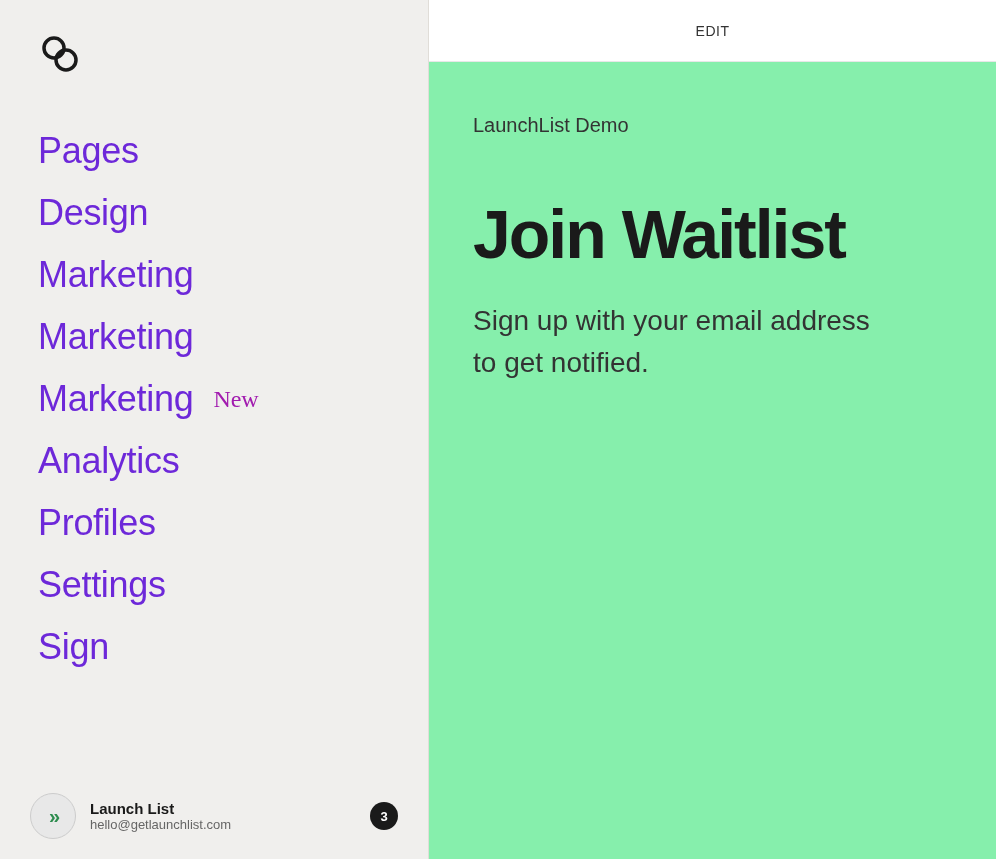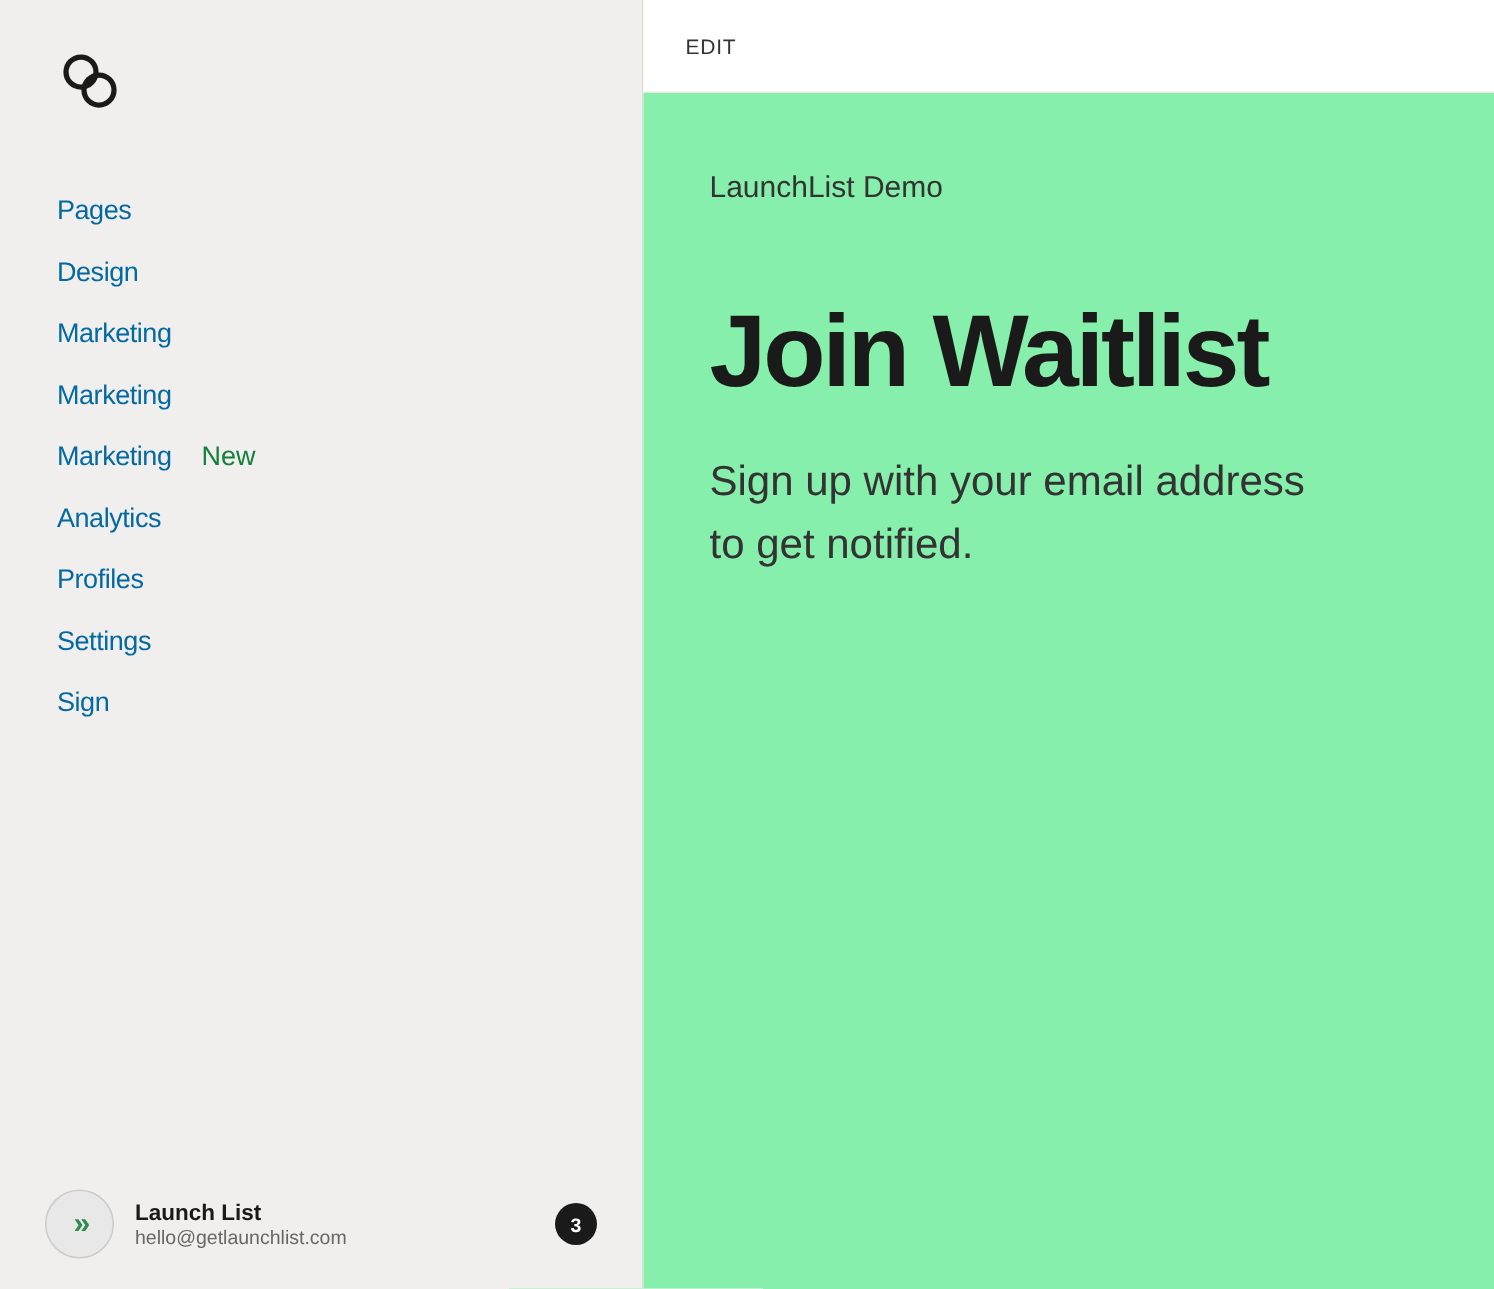--- a/index.html
+++ b/index.html
@@ -43,31 +43,32 @@
 
     .nav-item {
       display: flex;
       align-items: center;
       padding: 10px 38px;
       cursor: pointer;
       position: relative;
     }
 
     .nav-item-label {
-      font-size: 18px;
+      font-size: 36px;
       font-weight: 500;
-      color: #0369a1;
+      color: #6d28d9;
       letter-spacing: -0.3px;
     }
 
     .nav-item-badge {
       margin-left: 20px;
-      font-size: 18px;
-      color: #15803d;
+      font-size: 24px;
+      color: #a21caf;
       font-weight: 400;
+      font-family: Liberation Serif, serif;
     }
 
     .sidebar-footer {
       padding: 20px 30px;
       display: flex;
       align-items: center;
       gap: 14px;
       border-top: none;
     }
 
@@ -130,20 +131,21 @@
       background: white;
     }
 
     .main-toolbar {
       height: 62px;
       background: white;
       border-bottom: 1px solid #e8e8e8;
       display: flex;
       align-items: center;
       padding: 0 28px;
+      justify-content: center;
     }
 
     .edit-button {
       font-size: 14px;
       font-weight: 500;
       color: #333;
       letter-spacing: 0.5px;
       text-transform: uppercase;
       cursor: pointer;
       background: none;

